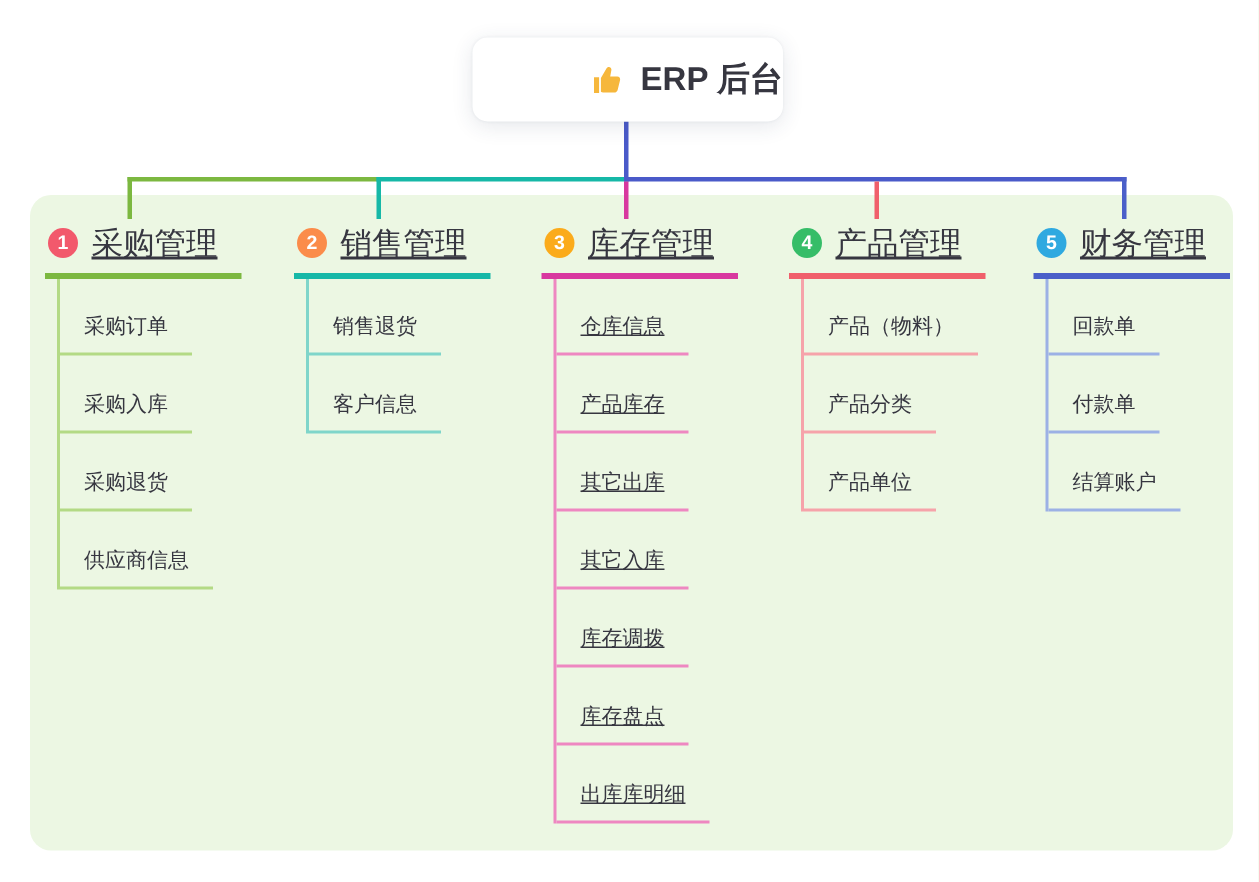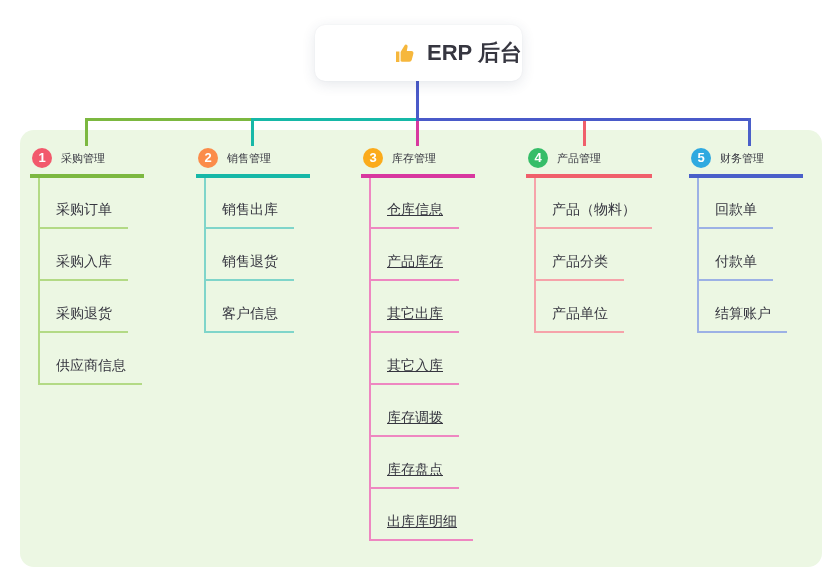--- a/index.html
+++ b/index.html
@@ -37,21 +37,21 @@
     display: flex; align-items: center; gap: 9px;
     padding: 2px 16px 6px 2px;
     border-bottom: 4px solid #888;
     min-width: 114px; white-space: nowrap;
   }
   .badge {
     width: 20px; height: 20px; border-radius: 50%;
     color: #fff; font-size: 13px; font-weight: bold; line-height: 20px;
     text-align: center; flex: 0 0 20px;
   }
-  .branch-title { font-size: 11px; color: #363640; }
+  .branch-title { font-size: 21px; color: #363640; text-decoration: underline; }
 
   .children { margin-left: 8px; border-left: 2px solid #ccc; }
   .child-row { height: 52px; display: flex; align-items: flex-end; }
   .child-row:first-child { height: 51px; }
   .child-label {
     font-size: 14px; color: #363640; white-space: nowrap;
     padding: 0 16px 8px 16px;
     border-bottom: 2px solid #ccc;
     margin-top: 30px;
   }
@@ -99,23 +99,20 @@
           <div class="child-label" style="border-bottom-color: rgb(179, 218, 133);">供应商信息</div>
         </div>
       </div>
     </div>
     <div class="branch" style="left: 196px;">
       <div class="branch-header" style="border-bottom-color: rgb(22, 184, 167);">
         <span class="badge" style="background: rgb(251, 140, 74);">2</span>
         <span class="branch-title">销售管理</span>
       </div>
       <div class="children" style="border-left-color: rgb(127, 213, 202);">
-        <div class="child-row">
-          <div class="child-label" style="border-bottom-color: rgb(127, 213, 202);">销售出库</div>
-        </div>
         <div class="child-row">
           <div class="child-label" style="border-bottom-color: rgb(127, 213, 202);">销售退货</div>
         </div>
         <div class="child-row">
           <div class="child-label" style="border-bottom-color: rgb(127, 213, 202);">客户信息</div>
         </div>
       </div>
     </div>
     <div class="branch" style="left: 361px;">
       <div class="branch-header" style="border-bottom-color: rgb(216, 56, 159);">

